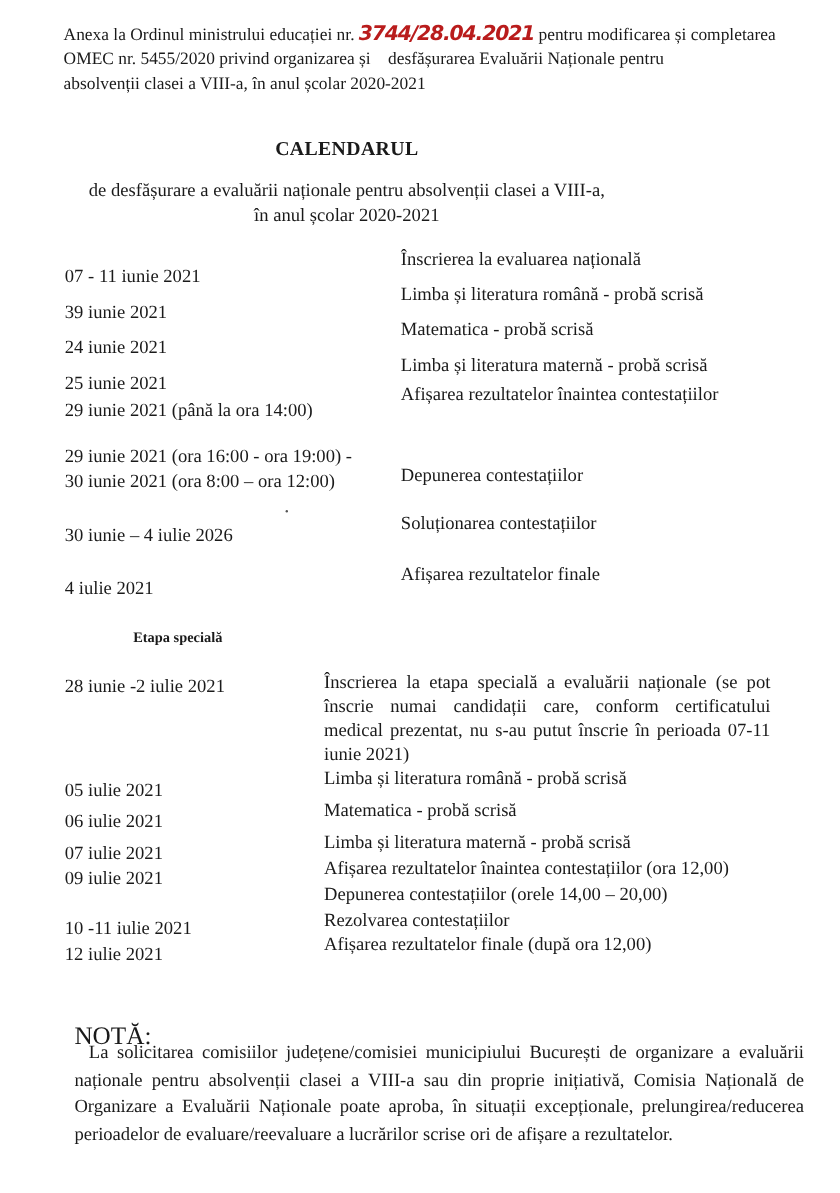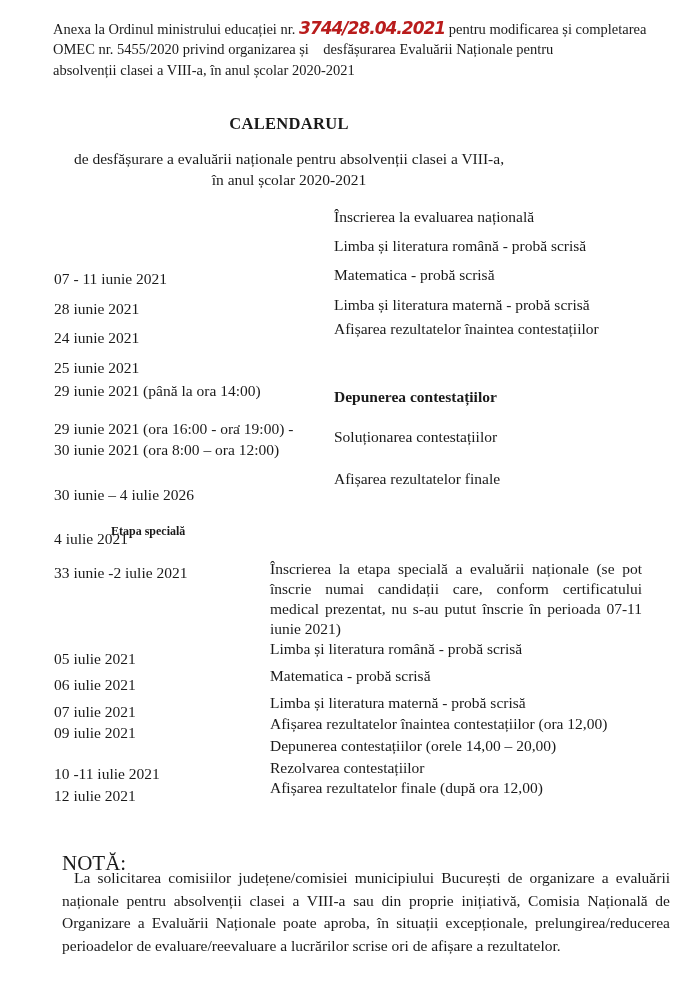--- a/index.html
+++ b/index.html
@@ -10,21 +10,21 @@
   }
   .abs { position: absolute; white-space: nowrap; }
   .header-line { font-size: 14.5px; left: 53px; }
   .handwritten {
     font-family: "DejaVu Sans", sans-serif; font-style: italic; font-weight: bold;
     font-size: 17px; letter-spacing: -1px; color: #b91c1c;
   }
   .title { font-size: 16.5px; left: 0; width: 578px; text-align: center; }
   .title-main { font-weight: bold; font-size: 16.5px; letter-spacing: 0.3px; }
   .subtitle { font-size: 15.5px; }
-  .row-date { font-size: 15.5px; left: 54px; margin-top: 48px; }
+  .row-date { font-size: 15.5px; left: 54px; }
   .row-event { font-size: 15.5px; left: 334px; }
   .section-head { font-size: 12px; font-weight: bold; left: 111px; }
   .sp-date { font-size: 15.5px; left: 54px; }
   .sp-event { font-size: 15.5px; left: 270px; }
   .sp-para {
     position: absolute; left: 270px; width: 372px; font-size: 15.5px;
     line-height: 20px; text-align: justify; white-space: normal;
   }
   .note-label { font-size: 21px; left: 62px; }
   .note-para {
@@ -50,56 +50,56 @@
 <div class="abs title title-main" style="top:114px;">CALENDARUL</div>
 <div class="abs title subtitle" style="top:150px;">de desfășurare a evaluării naționale pentru absolvenții clasei a VIII-a,</div>
 <div class="abs title subtitle" style="top:171px;">în anul școlar 2020-2021</div>
 
 <div>
   <div>
     <div class="abs row-date" style="top:222px;">07 - 11 iunie 2021</div>
     <div class="abs row-event" style="top:208px;">Înscrierea la evaluarea națională</div>
   </div>
   <div>
-    <div class="abs row-date" style="top:252px;">28 iunie 2021</div>
+    <div class="abs row-date" style="top:252px;">39 iunie 2021</div>
     <div class="abs row-event" style="top:237px;">Limba și literatura română - probă scrisă</div>
   </div>
   <div>
     <div class="abs row-date" style="top:281px;">24 iunie 2021</div>
     <div class="abs row-event" style="top:266px;">Matematica - probă scrisă</div>
   </div>
   <div>
     <div class="abs row-date" style="top:311px;">25 iunie 2021</div>
     <div class="abs row-event" style="top:296px;">Limba și literatura maternă - probă scrisă</div>
   </div>
   <div>
     <div class="abs row-date" style="top:334px;">29 iunie 2021 (până la ora 14:00)</div>
     <div class="abs row-event" style="top:320px;">Afișarea rezultatelor înaintea contestațiilor</div>
   </div>
   <div>
     <div class="abs row-date" style="top:372px;">29 iunie 2021 (ora 16:00 - ora 19:00) -</div>
     <div class="abs row-date" style="top:393px;">30 iunie 2021 (ora 8:00 – ora 12:00)</div>
-    <div class="abs row-event" style="top:388px;font-weight:bold;">Depunerea contestațiilor</div>
+    <div class="abs row-event" style="top:388px;">Depunerea contestațiilor</div>
   </div>
   <div class="dot"></div>
   <div>
     <div class="abs row-date" style="top:438px;">30 iunie – 4 iulie 2026</div>
     <div class="abs row-event" style="top:428px;">Soluționarea contestațiilor</div>
   </div>
   <div>
     <div class="abs row-date" style="top:482px;">4 iulie 2021</div>
     <div class="abs row-event" style="top:470px;">Afișarea rezultatelor finale</div>
   </div>
 </div>
 
 <div>
   <div class="abs section-head" style="top:524px;">Etapa specială</div>
 
   <div>
-    <div class="abs sp-date" style="top:564px;">33 iunie -2 iulie 2021</div>
+    <div class="abs sp-date" style="top:564px;">28 iunie -2 iulie 2021</div>
     <div class="sp-para" style="top:559px;">Înscrierea la etapa specială a evaluării naționale (se pot înscrie numai candidații care, conform certificatului medical prezentat, nu s-au putut înscrie în perioada 07-11 iunie 2021)</div>
   </div>
   <div>
     <div class="abs sp-date" style="top:650px;">05 iulie 2021</div>
     <div class="abs sp-event" style="top:640px;">Limba și literatura română - probă scrisă</div>
   </div>
   <div>
     <div class="abs sp-date" style="top:676px;">06 iulie 2021</div>
     <div class="abs sp-event" style="top:667px;">Matematica - probă scrisă</div>
   </div>

